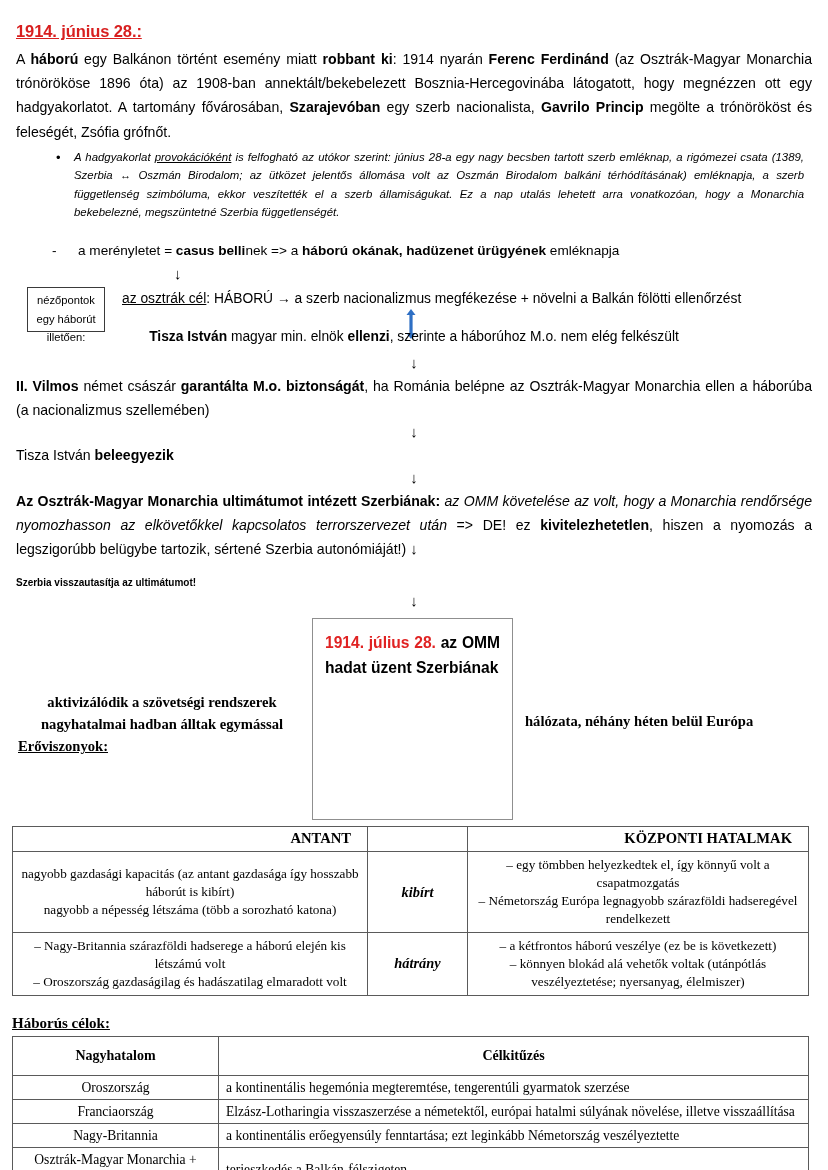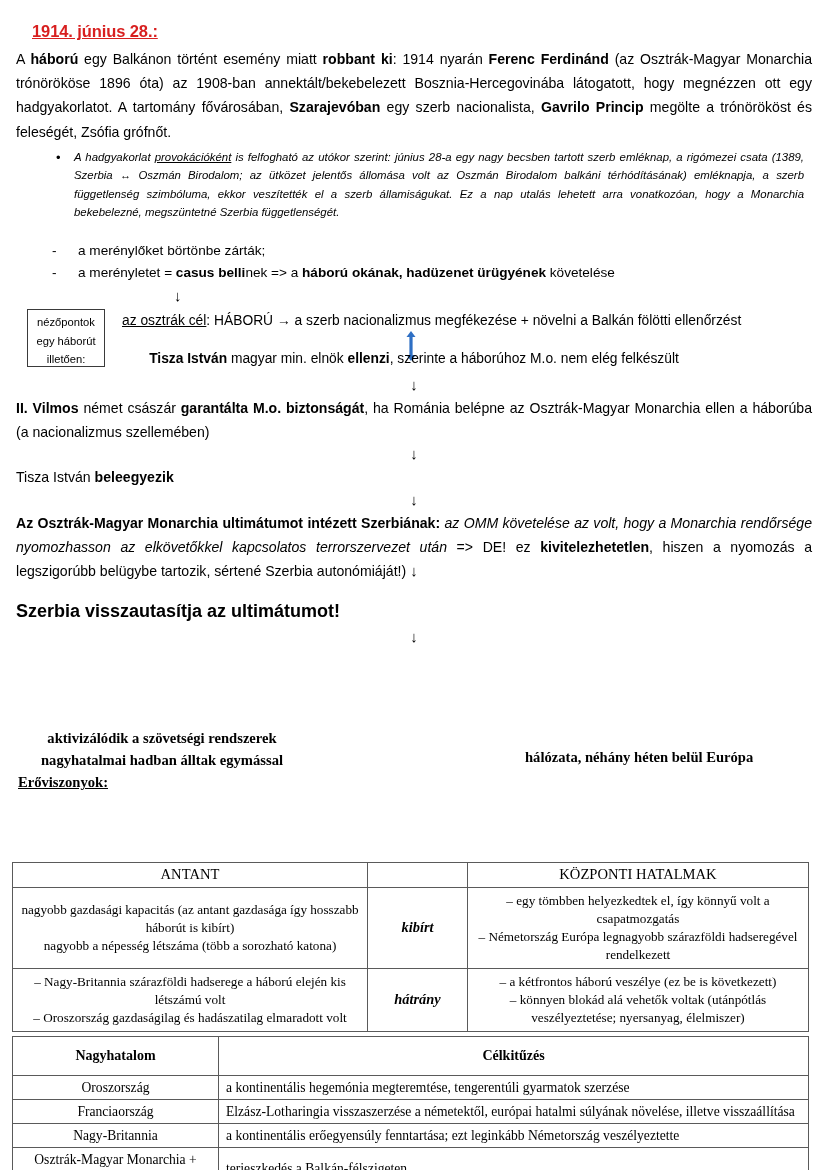--- a/index.html
+++ b/index.html
@@ -30,21 +30,21 @@
   
   .h-red {
     color: #d81f1f;
     font-weight: bold;
     font-size: 16.5px;
     text-decoration: underline;
     display: inline-block;
     margin: 0;
     letter-spacing: -0.1px;
   }
-  .head-wrap { padding: 22px 16px 0 32px; }
+  .head-wrap { padding: 22px 16px 0 16px; }
 
   .h-black-ul {
     font-weight: bold;
     font-size: 14.3px;
     text-decoration: underline;
     display: inline-block;
   }
 
   
   p.body {
@@ -108,21 +108,21 @@
     height: 17px;
   }
 
   
   .vp-wrap { position: relative; height: 66px; margin-top: 4px; }
   .vp-box {
     position: absolute;
     left: 27px;
     top: 0px;
     width: 78px;
-    height: 58px;
+    height: 45px;
     border: 1px solid #3a3a3a;
     font-size: 11.2px;
     line-height: 1.68;
     text-align: center;
     padding-top: 3px;
     box-sizing: border-box;
   }
   .vp-line1 {
     position: absolute;
     left: 122px;
@@ -203,23 +203,23 @@
     font-family: "Liberation Serif", serif;
     table-layout: fixed;
   }
   table.doc td, table.doc th {
     border: 1px solid #5a5a5a;
     padding: 2px 4px;
     vertical-align: middle;
   }
   table.cmp th {
     font-size: 14.6px;
-    font-weight: normal;
-    text-align: center;
-    padding: 3px 4px 4px 4px;
+    font-weight: bold;
+    text-align: right;
+    padding: 3px 16px 4px 4px;
   }
   table.cmp td {
     font-size: 13.2px;
     line-height: 1.36;
     text-align: center;
   }
   table.cmp td.mid {
     font-style: italic;
     font-weight: bold;
     font-size: 14.4px;
@@ -267,22 +267,21 @@
   <div class="pad">
     <p class="body"><span>A </span><span class="b">háború</span><span> egy Balkánon történt esemény miatt </span><span class="b">robbant ki</span><span>: 1914 nyarán </span><span class="b">Ferenc Ferdinánd</span><span> (az Osztrák-Magyar Monarchia trónörököse 1896 óta) az 1908-ban annektált/bekebelezett Bosznia-Hercegovinába látogatott, hogy megnézzen ott egy hadgyakorlatot. A tartomány fővárosában, </span><span class="b">Szarajevóban</span><span> egy szerb nacionalista, </span><span class="b">Gavrilo Princip</span><span> megölte a trónörököst és feleségét, Zsófia grófnőt.</span></p>
 
     <ul class="bullet-block">
       <li><span>A hadgyakorlat </span><span class="u">provokációként</span><span> is felfogható az utókor szerint: június 28-a egy nagy becsben tartott szerb emléknap, a rigómezei csata (1389, Szerbia ↔ Oszmán Birodalom; az ütközet jelentős állomása volt az Oszmán Birodalom balkáni térhódításának) emléknapja, a szerb függetlenség szimbóluma, ekkor veszítették el a szerb államiságukat. Ez a nap utalás lehetett arra vonatkozóan, hogy a Monarchia bekebelezné, megszüntetné Szerbia függetlenségét.</span></li>
     </ul>
   </div>
 
   <div class="pad" style="margin-top:18px;">
     <ul class="dash-list">
-      <li>a merénylőket börtönbe zárták;</li>
-      <li><span>a merényletet = </span><span class="b">casus belli</span><span>nek =&gt; a </span><span class="b">háború okának, hadüzenet ürügyének</span><span> követelése</span></li>
+      <li><span>a merényletet = </span><span class="b">casus belli</span><span>nek =&gt; a </span><span class="b">háború okának, hadüzenet ürügyének</span><span> emléknapja</span></li>
     </ul>
     <div class="arrow-row" style="text-align:left; padding-left:158px; margin-top:4px;">↓</div>
   </div>
 
   <div class="vp-wrap">
     <div class="vp-box">
       <div>nézőpontok</div>
       <div>egy háborút</div>
       <div>illetően:</div>
     </div>
@@ -305,31 +304,32 @@
     <div class="arrow-row">↓</div>
 
     <p class="body center" style="margin-top:0;"><span>Tisza István </span><span class="b">beleegyezik</span></p>
 
     <div class="arrow-row">↓</div>
 
     <p class="body" style="margin-top:0;"><span class="b">Az Osztrák-Magyar Monarchia ultimátumot intézett Szerbiának:</span><span class="i"> az OMM követelése az volt, hogy a Monarchia rendőrsége nyomozhasson az elkövetőkkel kapcsolatos terrorszervezet után</span><span> =&gt; DE! ez </span><span class="b">kivitelezhetetlen</span><span>, hiszen a nyomozás a legszigorúbb belügybe tartozik, sértené Szerbia autonómiáját!)</span></p>
 
     <div class="arrow-row" style="margin-top:-20px;">↓</div>
 
-    <p class="body center b" style="margin-top:16px; font-size:18px;">Szerbia visszautasítja az ultimátumot!</p>
+    <p class="body center b" style="margin-top:16px; font-size:10px;">Szerbia visszautasítja az ultimátumot!</p>
 
     <div class="arrow-row">↓</div>
   </div>
 
   <div class="decl-wrap">
     <div class="side-left">
       <span>aktivizálódik a szövetségi rendszerek nagyhatalmai hadban álltak egymással</span>
       <span class="eroviszonyok">Erőviszonyok:</span>
     </div>
 
+    <div class="decl-box"><span class="red">1914. július 28.</span><span> az OMM hadat üzent Szerbiának</span></div>
 
     <div class="side-right">hálózata, néhány héten belül Európa</div>
   </div>
 
   <table class="doc cmp">
     <colgroup>
       <col style="width:355px">
         <col style="width:100px">
         <col style="width:341px">
     </colgroup>
@@ -351,20 +351,23 @@
       <tr>
         <td class="side" style="white-space:pre-line">– Nagy-Britannia szárazföldi hadserege a háború elején kis létszámú volt
 – Oroszország gazdaságilag és hadászatilag elmaradott volt</td>
         <td class="mid">hátrány</td>
         <td class="side" style="white-space:pre-line">– a kétfrontos háború veszélye (ez be is következett)
 – könnyen blokád alá vehetők voltak (utánpótlás veszélyeztetése; nyersanyag, élelmiszer)</td>
       </tr>
     </tbody>
   </table>
 
+  <div style="margin-top:18px;">
+    <span class="sec-title-serif">Háborús célok:</span>
+  </div>
   <table class="doc goals" style="margin-top:4px;">
     <colgroup>
         <col style="width:206px">
         <col style="width:590px">
       </colgroup>
     <thead>
       <tr>
         <th>Nagyhatalom</th>
         <th>Célkitűzés</th>
       </tr>

